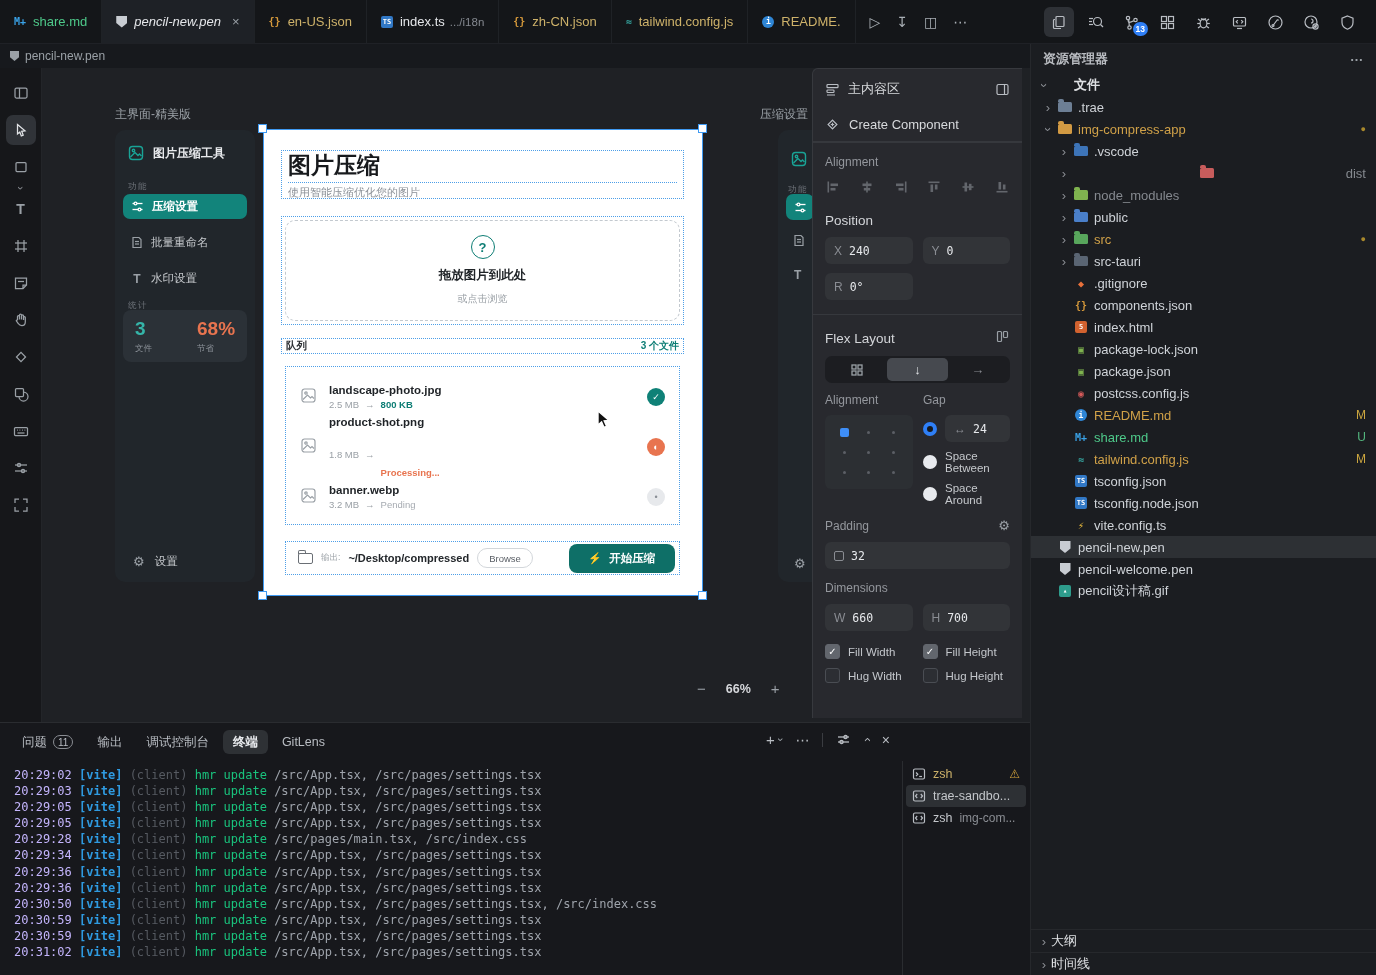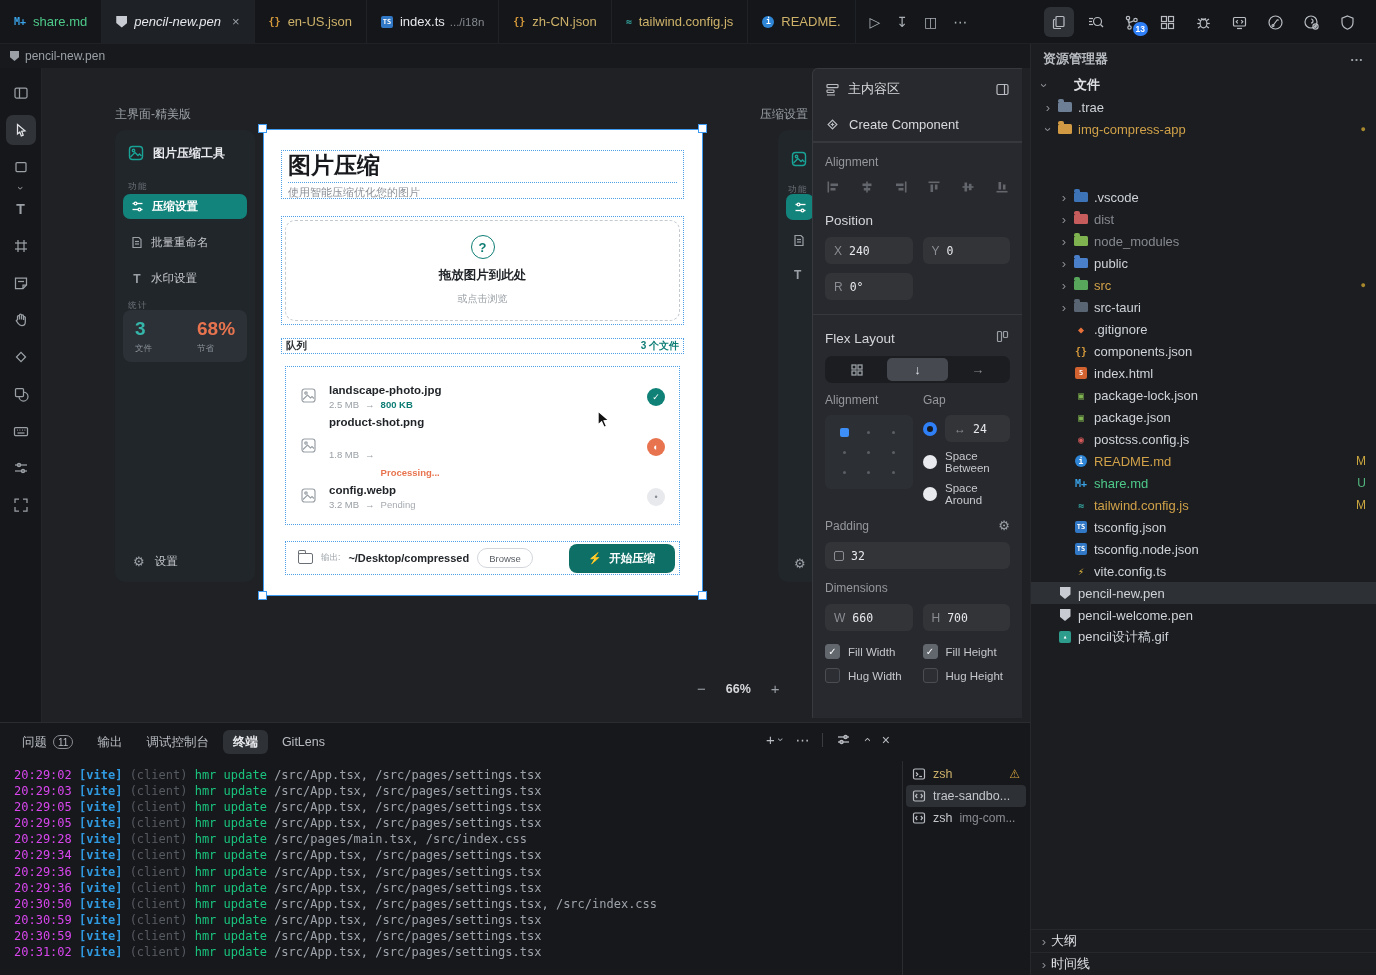--- a/index.html
+++ b/index.html
@@ -212,21 +212,21 @@
   .tt-badge { border:1px solid #8a8d93; color:#b9bdc3; font-size:10px; min-width:19px; height:14px; border-radius:8px;
               display:flex; align-items:center; justify-content:center; padding:0 4px; font-weight:normal; }
   .t-actions { position:absolute; top:9px; right:140px; display:flex; align-items:center; gap:13px; color:#b9bdc3; }
   .t-actions .tai { cursor:pointer; font-size:14px; line-height:1; display:flex; align-items:center;}
   .t-actions svg { stroke:#b9bdc3; fill:none; stroke-width:1.3; }
   .tchev { display:inline-block; transform:rotate(90deg); font-size:11px; color:#9aa0a6;}
   .tchev.up { transform:rotate(-90deg); font-size:13px; color:#b9bdc3;}
   .t-sep { width:1px; height:14px; background:#3a3c41; }
   .logs { position:absolute; left:14px; top:44px; width:880px; font-family:"DejaVu Sans Mono",monospace;
           font-size:12px; line-height:16.1px; white-space:nowrap; }
-  .lt { color:#d946ef; } .lv { color:#2f9ae0; font-weight:bold; } .lc { color:#565a61; }
+  .lt { color:#c4b5fd; } .lv { color:#2f9ae0; font-weight:bold; } .lc { color:#565a61; }
   .la { color:#19c37d; } .lf { color:#9ea3ab; }
   .t-vdiv { position:absolute; left:902px; top:38px; bottom:0; width:1px; background:#2a2c30; }
   .sessions { position:absolute; left:906px; top:40px; right:4px; }
   .s-row { height:22px; display:flex; align-items:center; gap:7px; padding:0 6px; font-size:12.5px;
            color:#c3c6ca; border-radius:4px; cursor:pointer; }
   .s-row.sel { background:#2d3034; }
   .s-row svg { stroke:#b9bdc3; fill:none; stroke-width:1.2; flex:none;}
   .s-yellow { color:#cbb069; }
   .s-suffix { color:#8a8d93; font-size:12px; }
   .s-warn { margin-left:auto; color:#d7a53c; font-size:12px; }
@@ -568,21 +568,21 @@
           </div>
           <div class="frow" style="top: 108px;">
             <span class="fico">
               <svg width="17" height="17" viewBox="0 0 17 17">
                 <rect x="2" y="2" width="13" height="13" rx="2.5"></rect>
                 <circle cx="6" cy="6" r="1.2"></circle>
                 <path d="M3 12.5 L7.5 8 L10.5 11 L12 9.5 L14 11.5"></path>
               </svg>
             </span>
             <span class="fmeta">
-              <div class="fname">config.webp</div>
+              <div class="fname">banner.webp</div>
               <div class="fsizes">
                 <span>3.2 MB</span>
                 <span>→</span>
                 <span class="sz-gray">Pending</span>
               </div>
             </span>
             <span class="st st-pend">•</span>
           </div>
         </div>
       <div class="wf-out dotted">
@@ -811,29 +811,29 @@
 
         </div>
         <div class="tree-row" style="padding-left: 10px;">
           <span class="chev chev-d"></span>
           <span class="tico">
             <span class="ico-folder" style="--c: #d29a43;"></span>
           </span>
           <span class="tname n-yellow">img-compress-app</span>
           <span class="tbadge b-dot">●</span>
         </div>
-        <div class="tree-row" style="padding-left: 26px; margin-top: 46px;">
+        <div class="tree-row" style="padding-left: 26px;">
           <span class="chev chev-r"></span>
           <span class="tico">
             <span class="ico-folder" style="--c: #3d74b8;"></span>
           </span>
           <span class="tname">.vscode</span>
 
         </div>
-        <div class="tree-row" style="padding-left: 26px;">
+        <div class="tree-row" style="padding-left: 26px; justify-content: space-between;">
           <span class="chev chev-r"></span>
           <span class="tico">
             <span class="ico-folder" style="--c: #c75c5c;"></span>
           </span>
           <span class="tname n-gray">dist</span>
 
         </div>
         <div class="tree-row" style="padding-left: 26px;">
           <span class="chev chev-r"></span>
           <span class="tico">

